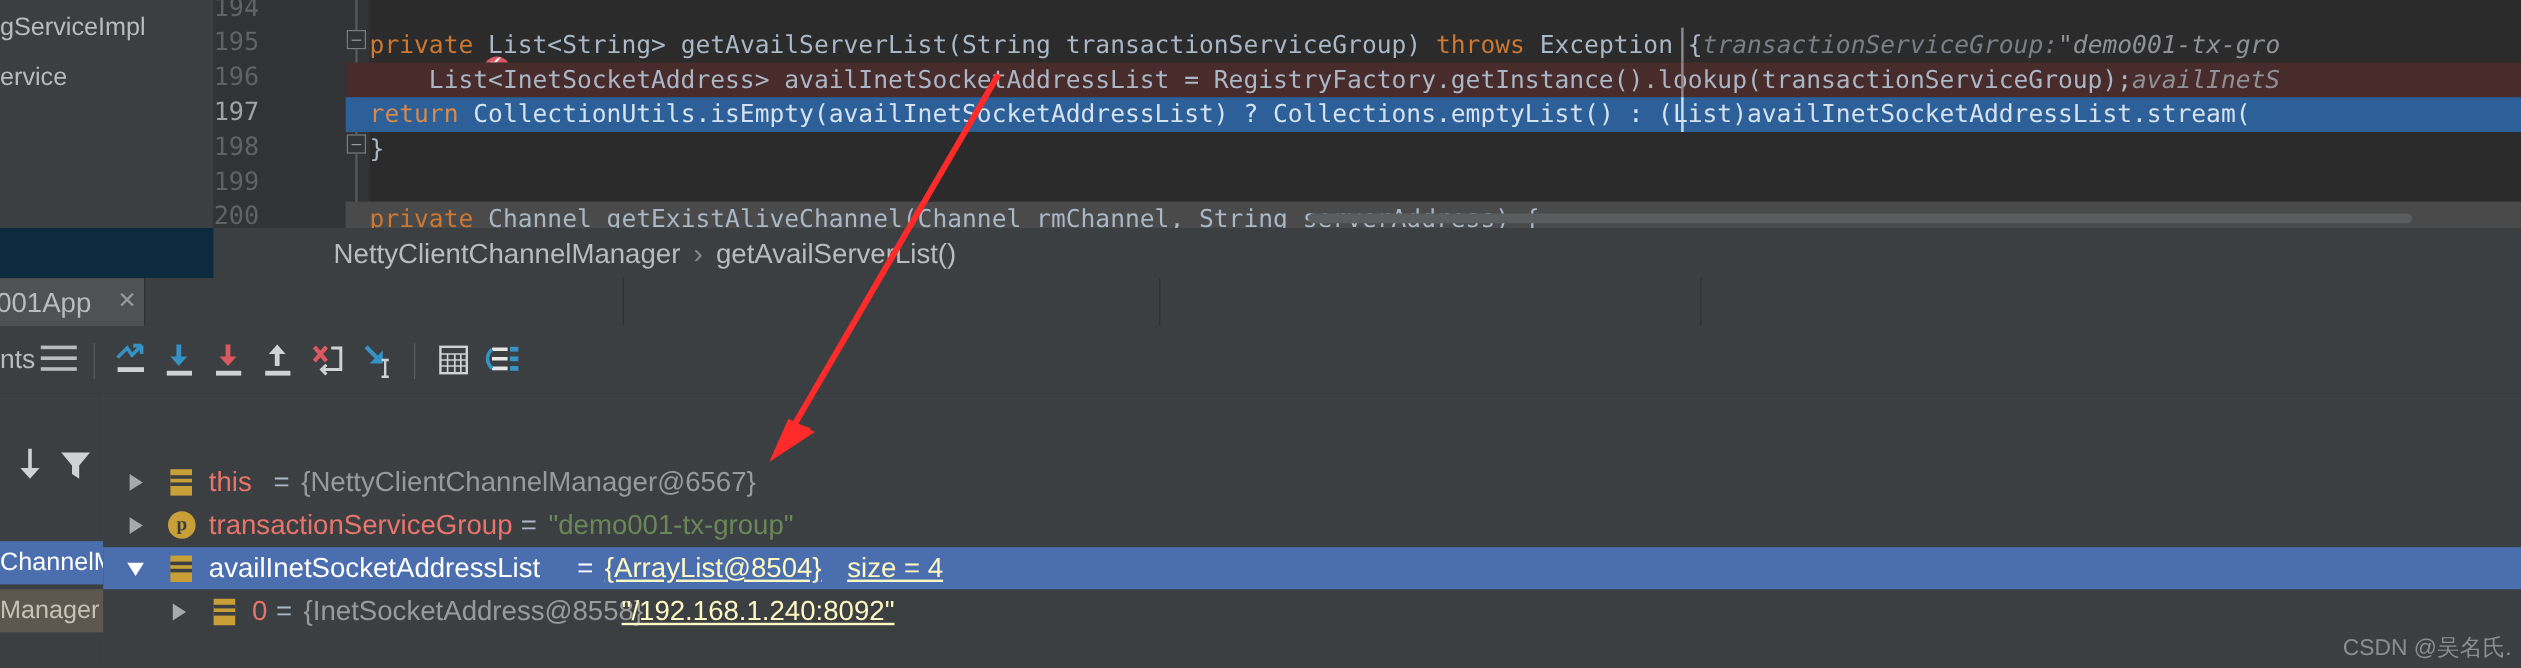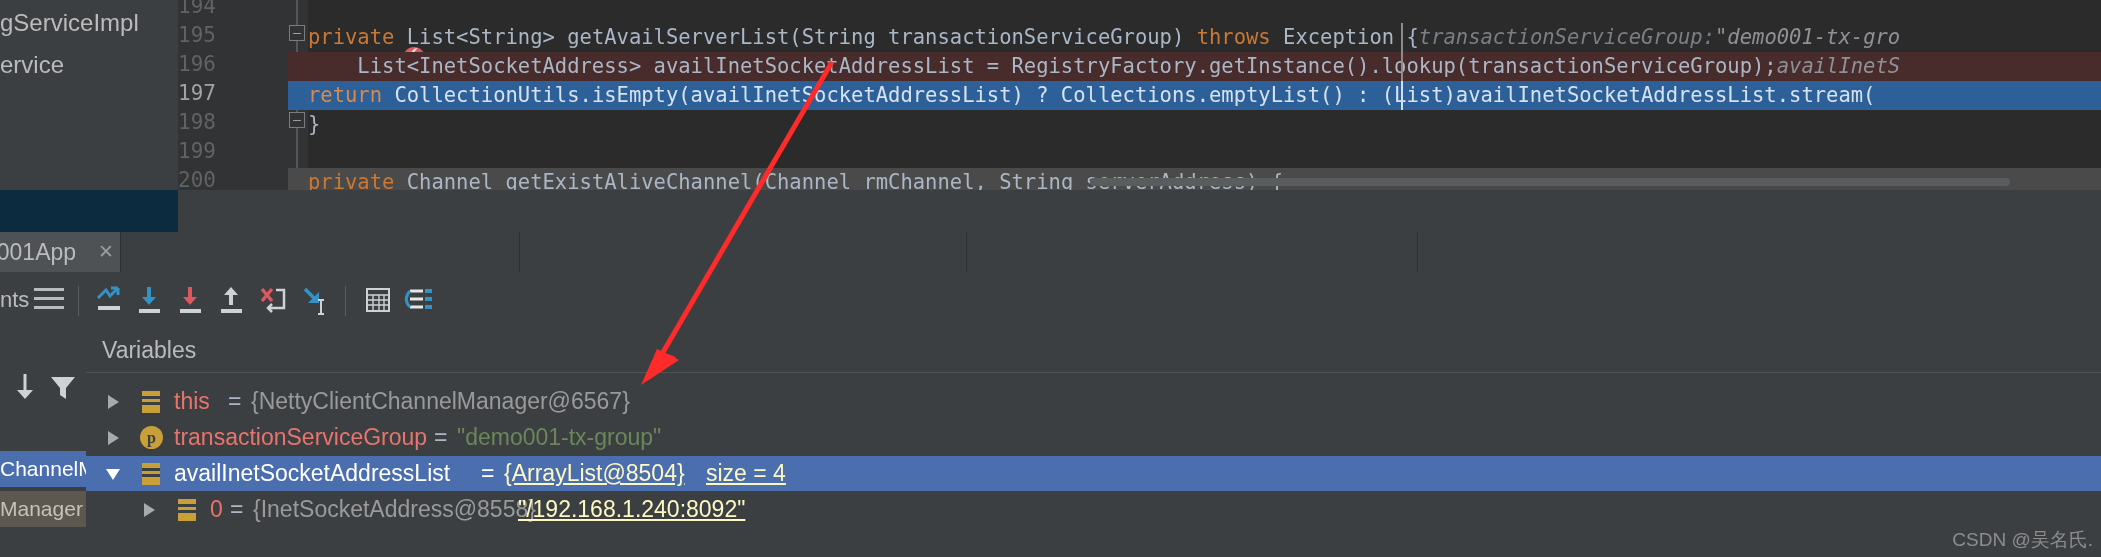--- a/index.html
+++ b/index.html
@@ -2,21 +2,21 @@
 <html><head>
 <meta charset="utf-8">
 <style>
   html,body{margin:0;padding:0;background:#3c3f41;}
   body{width:2101px;height:557px;overflow:hidden;font-family:"Liberation Sans",sans-serif;}
   .root{position:relative;width:2101px;height:557px;background:#3c3f41;}
 
   
   .editor-wrap{position:absolute;left:0;top:0;width:2101px;height:190px;background:#2b2b2b;overflow:hidden;}
   .proj-pane{position:absolute;left:0;top:0;width:178px;height:190px;background:#3c3f41;
-             color:#bbbbbb;font-size:24px;line-height:42px;padding-top:2px;box-sizing:border-box;}
+             color:#bbbbbb;font-size:21px;line-height:42px;padding-top:2px;box-sizing:border-box;}
   .proj-pane div{white-space:nowrap;overflow:hidden;padding-left:0px;}
   .gutter{position:absolute;left:178px;top:0;width:130px;height:190px;background:#313335;}
   .lnum{position:absolute;right:92px;color:#606366;font-family:"DejaVu Sans Mono",monospace;font-size:21px;text-align:right;width:60px;}
   .lnum.cur{color:#a4a3a3;}
   .fold-rail{position:absolute;left:296px;top:0;width:2px;height:190px;background:#555759;}
   .fold{position:absolute;left:289px;width:16px;height:16px;border:1px solid #7a7d7f;box-sizing:border-box;background:#313335;}
   .fold:before{content:"";position:absolute;left:3px;top:7px;width:8px;height:1px;background:#9a9d9f;}
   .bp{position:absolute;left:225px;width:22px;height:22px;border-radius:50%;background:#db5860;}
   .bp:after{content:"✔";position:absolute;left:4px;top:-3px;font-size:14px;color:#e8e8e8;}
   .at-sign{position:absolute;left:222px;color:#cfcfcf;font-family:"DejaVu Sans Mono",monospace;font-size:21px;}
@@ -143,20 +143,23 @@
 
       
       <div class="caret" style="left:1093px;top:23px;height:29px;background:#8c8c8c"></div>
       <div class="caret" style="left:1093px;top:52px;height:29px;background:#8c8c8c"></div>
       <div class="caret" style="left:1093px;top:81px;height:29px;background:#cfe0f0"></div>
     </div>
     <div class="hscroll"></div>
   </div>
 
   <div class="crumb-left"></div>
+  <div class="crumb-bar">
+    <div class="crumb" style="left:100px"><span>NettyClientChannelManager</span><span class="sep">›</span><span>getAvailServerList()</span></div>
+  </div>
 
   <div class="dbg">
 
     <div class="tabstrip">
       <div class="app-tab">
         <span class="lbl">o001App</span>
         <span class="x">✕</span>
       </div>
       <div class="tabsep" style="left:120px"></div>
       <div class="tabsep" style="left:519px"></div>
@@ -228,23 +231,20 @@
           <path d="M9 20 L17 29 L25 20 Z" fill="#cfd2d4"></path>
         </svg>
         <svg class="frames-ico" style="left:46px;top:42px" viewBox="0 0 34 34">
           <path d="M5 7 L29 7 L20 18 L20 29 L14 25 L14 18 Z" fill="#cfd2d4"></path>
         </svg>
         <div class="frame-item sel" style="top:123px">ChannelM</div>
         <div class="frame-item dim" style="top:163px">Manager</div>
       </div>
 
       <div class="vars">
-        <div class="vars-hdr">
-          <span>Variables</span>
-        </div>
 
         <div class="vrow" style="top:56px">
           <span class="tri tri-r" style="left:22px;top:11px"></span>
           <span class="ico-field" style="left:56px;top:7px"></span>
           <span style="position:absolute;left:88px" class="vname">this</span>
           <span style="position:absolute;left:142px" class="veq">=</span>
           <span style="position:absolute;left:165px" class="vval">{NettyClientChannelManager@6567}</span>
         </div>
 
         <div class="vrow" style="top:92px">

